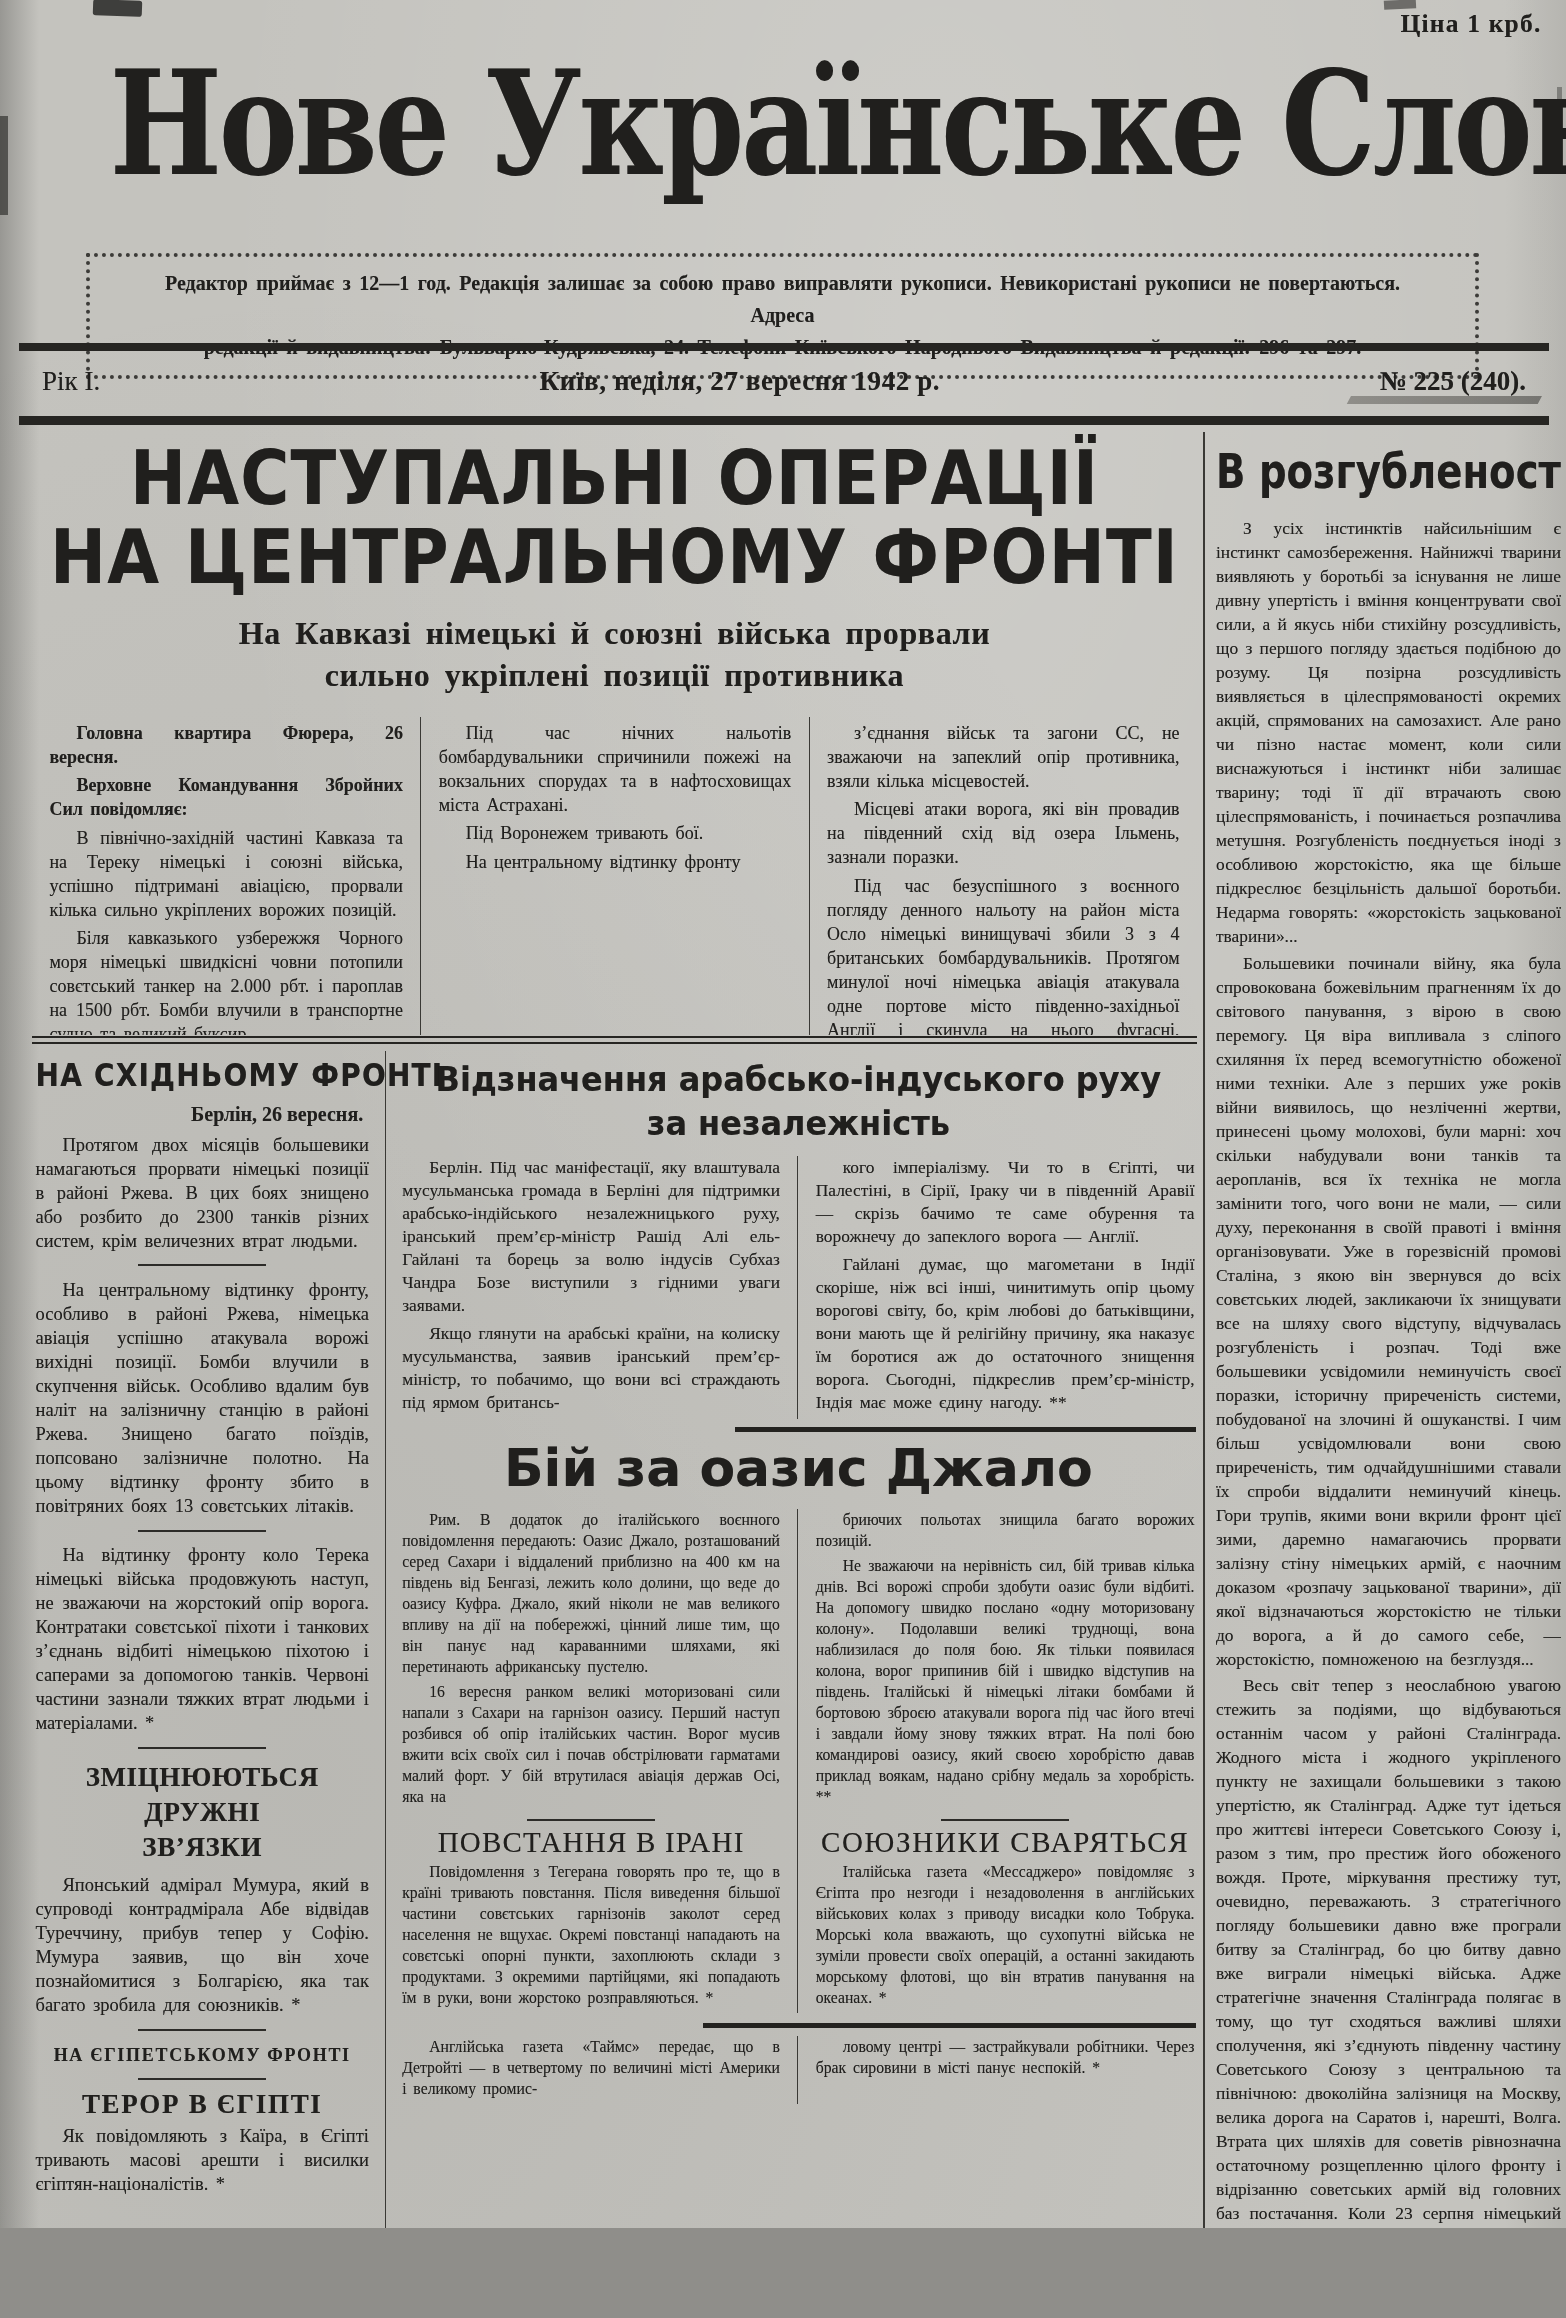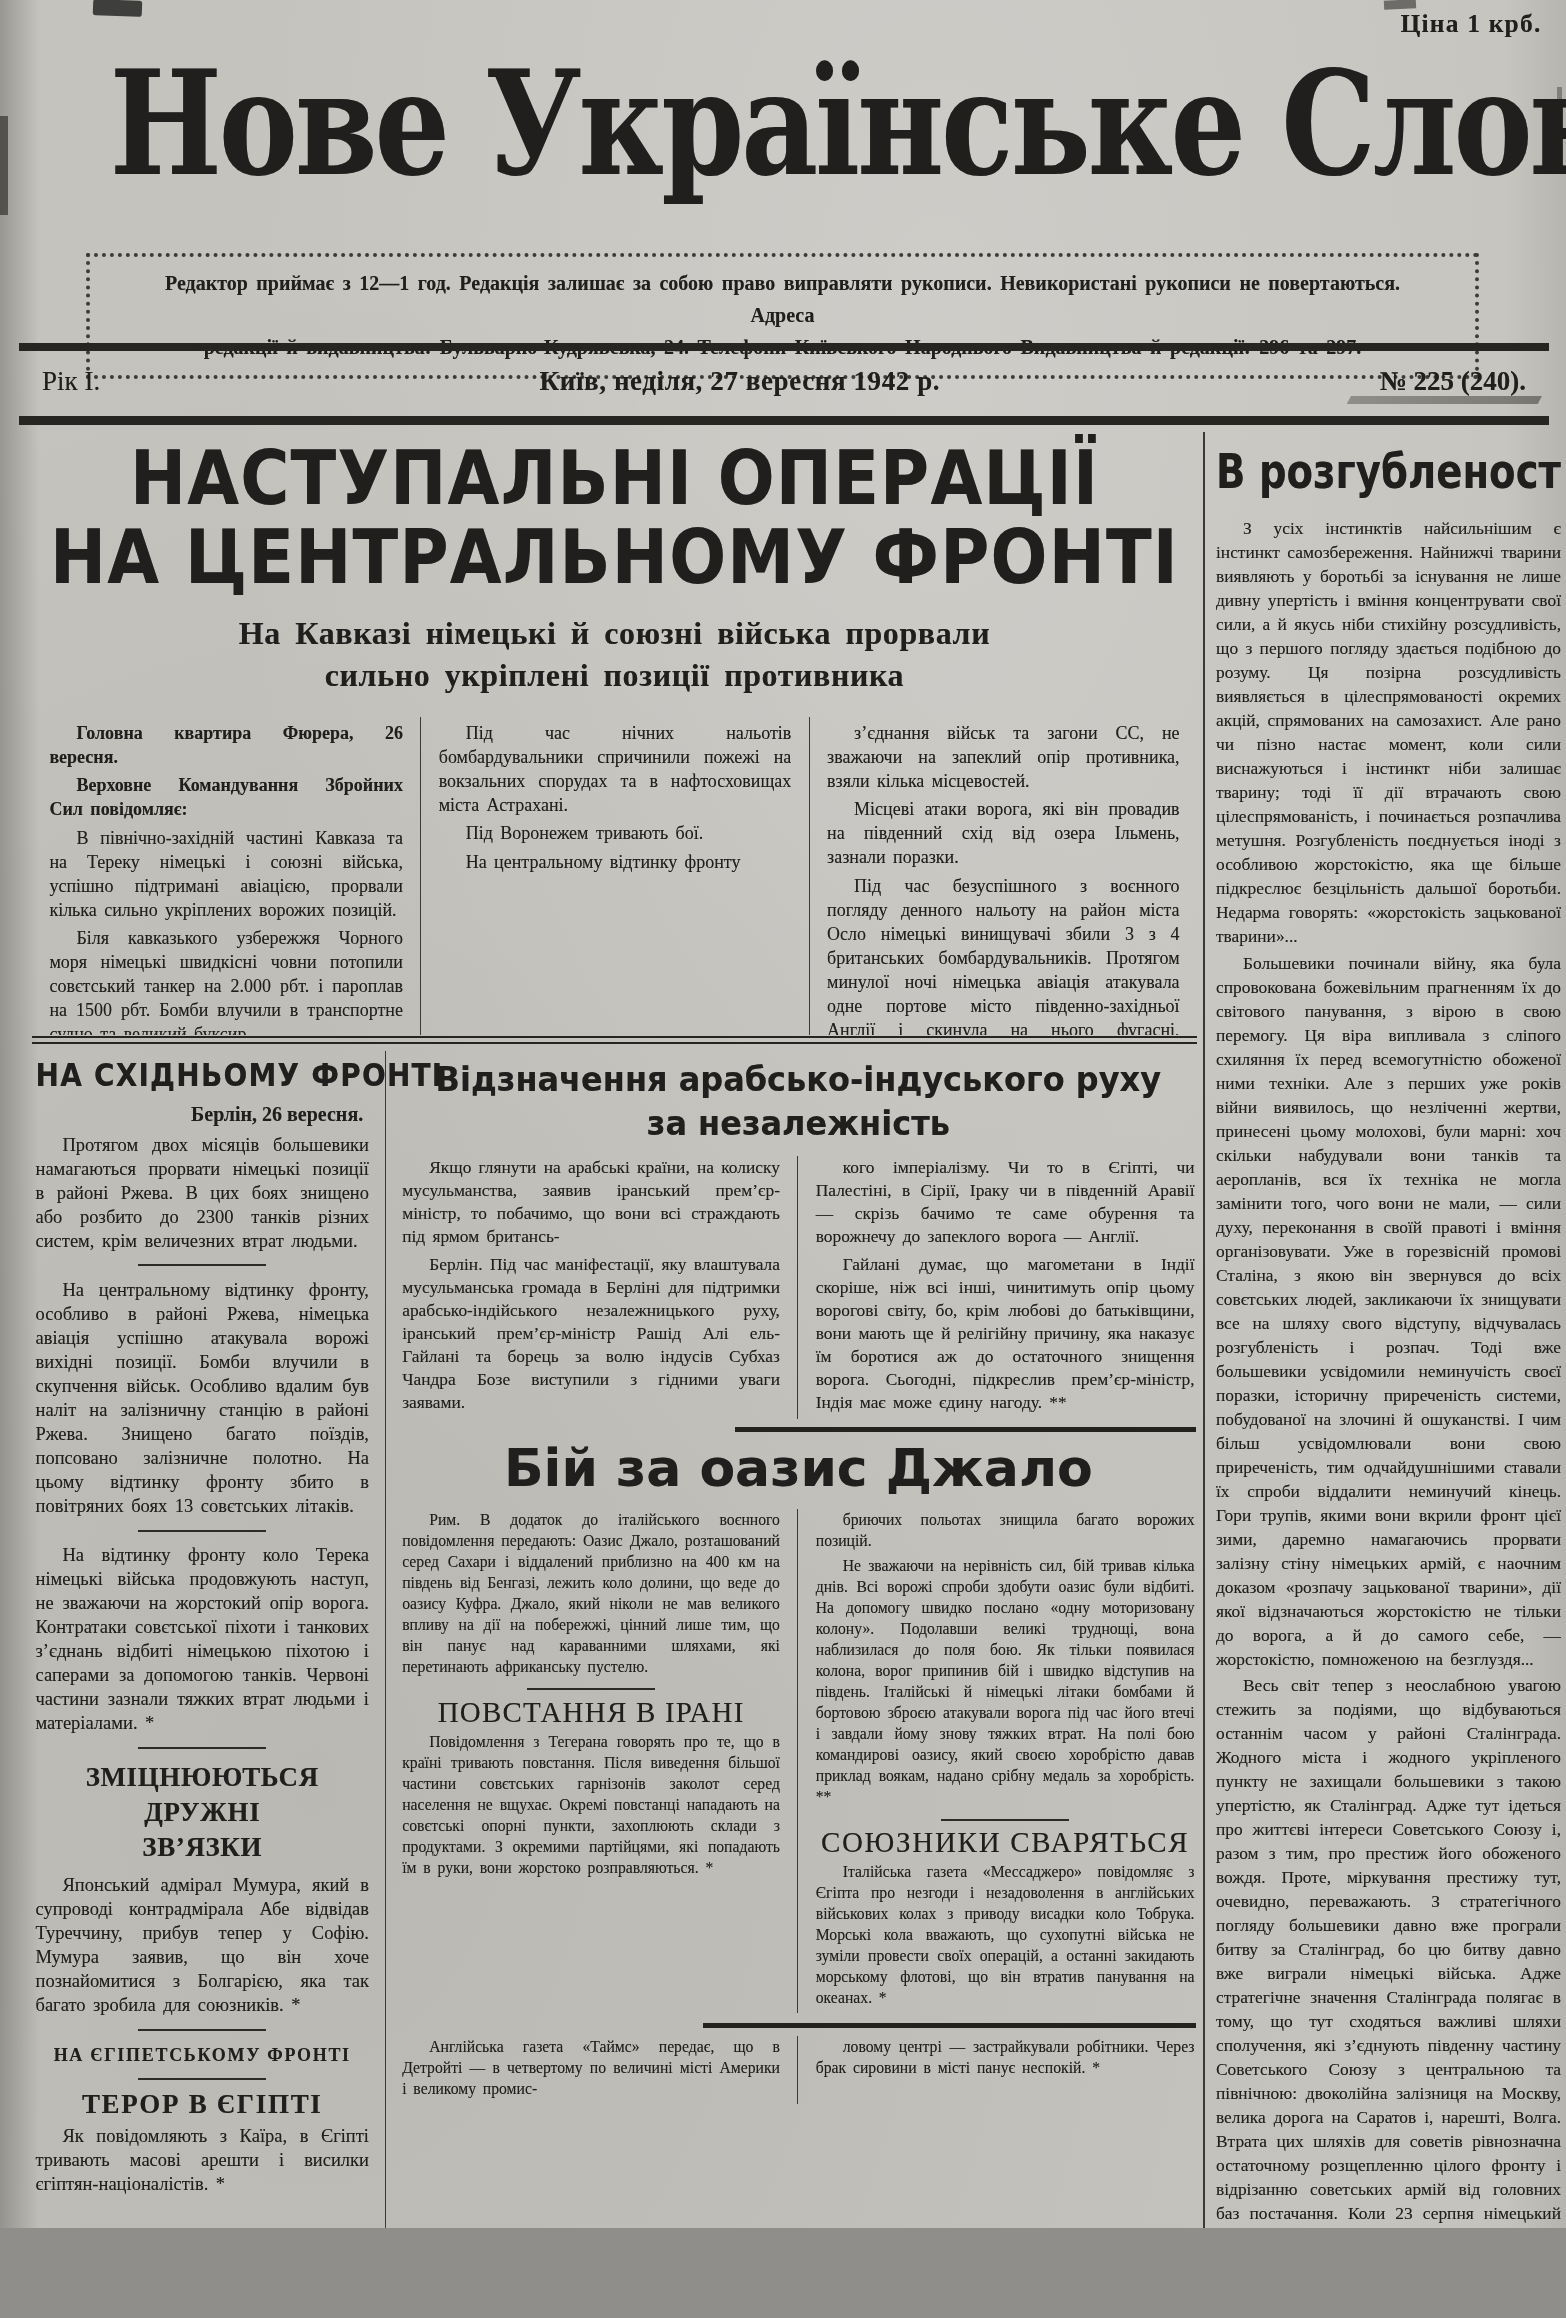--- a/index.html
+++ b/index.html
@@ -231,37 +231,38 @@
     </div>
 
     <div class="mid-area">
 
       <div class="arab-head">
         <div class="t-arab">Відзначення арабсько-індуського руху</div>
         <div class="t-arab">за незалежність</div>
       </div>
       <div class="two-col arab-body">
         <div class="cell-l">
+            <p class="para">Берлін. Під час маніфестації, яку влаштувала мусульманська громада в Берліні для підтримки арабсько-індійського незалежницького руху, іранський прем’єр-міністр Рашід Алі ель-Гайлані та борець за волю індусів Субхаз Чандра Бозе виступили з гідними уваги заявами.</p>
             <p class="para">Якщо глянути на арабські країни, на колиску мусульманства, заявив іранський прем’єр-міністр, то побачимо, що вони всі страждають під ярмом британсь-</p>
-            <p class="para">Берлін. Під час маніфестації, яку влаштувала мусульманська громада в Берліні для підтримки арабсько-індійського незалежницького руху, іранський прем’єр-міністр Рашід Алі ель-Гайлані та борець за волю індусів Субхаз Чандра Бозе виступили з гідними уваги заявами.</p>
           </div>
         <div class="cell-r">
             <p class="para">кого імперіалізму. Чи то в Єгіпті, чи Палестіні, в Сірії, Іраку чи в південній Аравії — скрізь бачимо те саме обурення та ворожнечу до запеклого ворога — Англії.</p>
             <p class="para">Гайлані думає, що магометани в Індії скоріше, ніж всі інші, чинитимуть опір цьому ворогові світу, бо, крім любові до батьківщини, вони мають ще й релігійну причину, яка наказує їм боротися аж до остаточного знищення ворога. Сьогодні, підкреслив прем’єр-міністр, Індія має може єдину нагоду. **</p>
           </div>
       </div>
 
       <div class="bar-heavy"></div>
       <div class="jalo-head">
         <span class="t-jalo">Бій за оазис Джало</span>
       </div>
       <div class="two-col sm-body">
         <div class="cell-l">
           <div>
               <p class="para">Рим. В додаток до італійського воєнного повідомлення передають: Оазис Джало, розташований серед Сахари і віддалений приблизно на 400 км на південь від Бенгазі, лежить коло долини, що веде до оазису Куфра. Джало, який ніколи не мав великого впливу на дії на побережжі, цінний лише тим, що він панує над караванними шляхами, які перетинають африканську пустелю.</p>
+              <p class="para">16 вересня ранком великі моторизовані сили напали з Сахари на гарнізон оазису. Перший наступ розбився об опір італійських частин. Ворог мусив вжити всіх своїх сил і почав обстрілювати гарматами малий форт. У бій втрутилася авіація держав Осі, яка на</p>
             </div>
           <div class="sep"></div>
           <span class="sec-title t-iran">ПОВСТАННЯ В ІРАНІ</span>
           <p class="para">Повідомлення з Тегерана говорять про те, що в країні тривають повстання. Після виведення більшої частини совєтських гарнізонів заколот серед населення не вщухає. Окремі повстанці нападають на совєтські опорні пункти, захоплюють склади з продуктами. З окремими партійцями, які попадають їм в руки, вони жорстоко розправляються. *</p>
         </div>
         <div class="cell-r">
           <div>
               <p class="para">бриючих польотах знищила багато ворожих позицій.</p>
               <p class="para">Не зважаючи на нерівність сил, бій тривав кілька днів. Всі ворожі спроби здобути оазис були відбиті. На допомогу швидко послано «одну моторизовану колону». Подолавши великі труднощі, вона наблизилася до поля бою. Як тільки появилася колона, ворог припинив бій і швидко відступив на південь. Італійські й німецькі літаки бомбами й бортовою зброєю атакували ворога під час його втечі і завдали йому знову тяжких втрат. На полі бою командирові оазису, який своєю хоробрістю давав приклад воякам, надано срібну медаль за хоробрість. **</p>
             </div>

